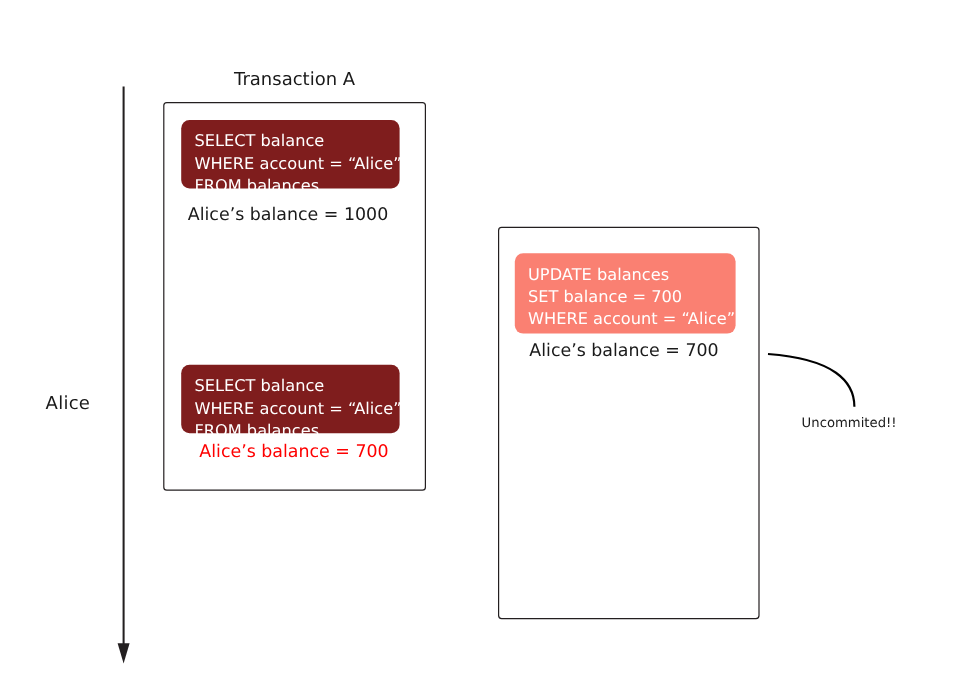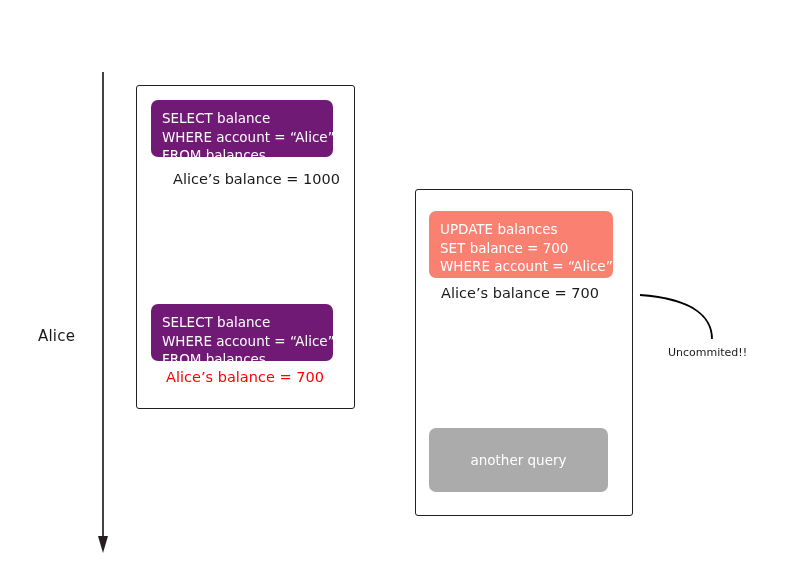--- a/index.html
+++ b/index.html
@@ -67,21 +67,21 @@
   
   .query-block {
     position: absolute;
     border-radius: 7px;
     color: #ffffff;
     font-size: 13.5px;
     line-height: 18.5px;
     padding: 9px 0 9px 11px;
     white-space: pre;
   }
-  .query-block.blue  { background: #701a75; }
+  .query-block.blue  { background: #7f1d1d; }
   .query-block.red   { background: #fa8072; }
   .query-block.gray  {
     background: #ababab;
     display: flex;
     align-items: center;
     justify-content: center;
     padding: 0;
     text-align: center;
   }
 
@@ -92,21 +92,21 @@
 
   
   .result-text {
     position: absolute;
     font-size: 14.5px;
     white-space: nowrap;
     color: #1a1a1a;
   }
   .result-text.is-red { color: #fe0000; }
 
-  #result-a1 { left: 173px; top: 171px; width: 180px; text-align: left; }
+  #result-a1 { left: 150px; top: 171px; width: 180px; text-align: center; }
   #result-a2 { left: 165px; top: 369px; width: 160px; text-align: center; }
   #result-b1 { left: 440px; top: 285px; width: 160px; text-align: center; }
 
   
   #annotation-uncommitted {
     position: absolute;
     left: 668px;
     top: 346px;
     font-size: 11px;
     white-space: nowrap;
@@ -126,20 +126,21 @@
     </g>
 
     <g>
       <path d="M 712,339 C 712,318 695,299 640,295" fill="none" stroke="#000000" stroke-width="1.8"></path>
       <polygon points="596,295 618,288 617,302" fill="#000000"></polygon>
     </g>
   </svg>
 
   <div class="time-label">Alice</div>
 
+  <div class="txn-title" id="txn-a-title">Transaction A</div>
 
   <div class="txn-box" id="txn-a-box"></div>
 
   <div class="query-block blue" id="query-a1">SELECT balance
 WHERE account = “Alice”
 FROM balances</div>
 
   <div class="result-text" id="result-a1">Alice’s balance = 1000</div>
 
   <div class="query-block blue" id="query-a2">SELECT balance
@@ -150,17 +151,16 @@
 
 
   <div class="txn-box" id="txn-b-box"></div>
 
   <div class="query-block red" id="query-b1">UPDATE balances
 SET balance = 700
 WHERE account = “Alice”</div>
 
   <div class="result-text" id="result-b1">Alice’s balance = 700</div>
 
-  <div class="query-block gray" id="query-b2">another query</div>
 
   <div id="annotation-uncommitted">Uncommited!!</div>
 
 </div>
 
 </body></html>

